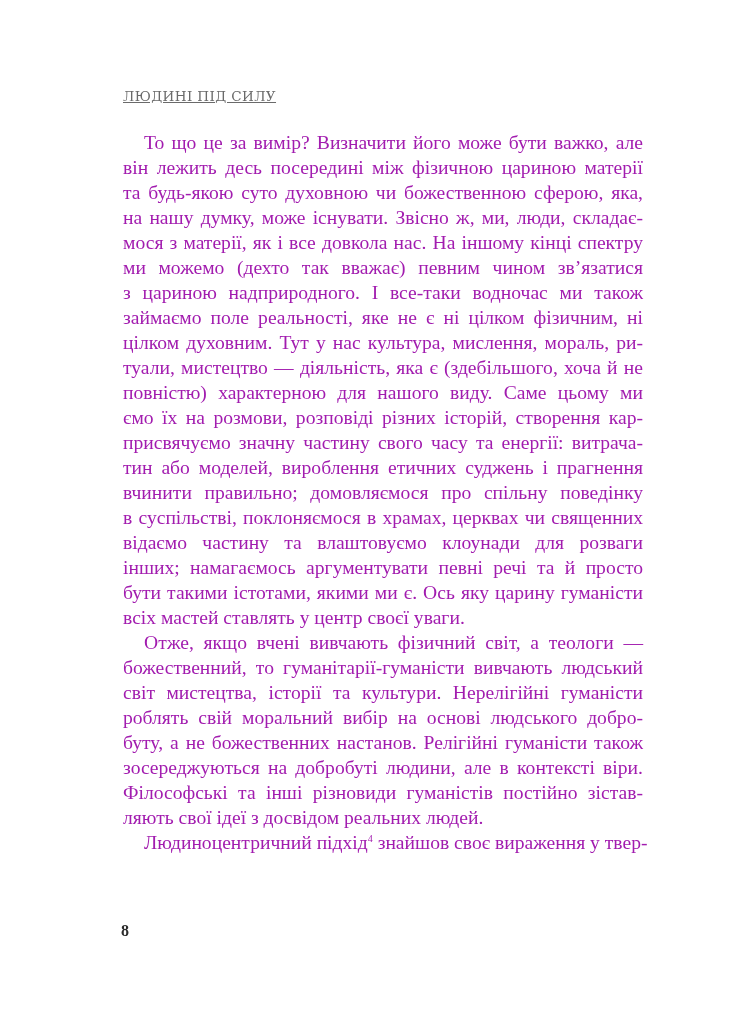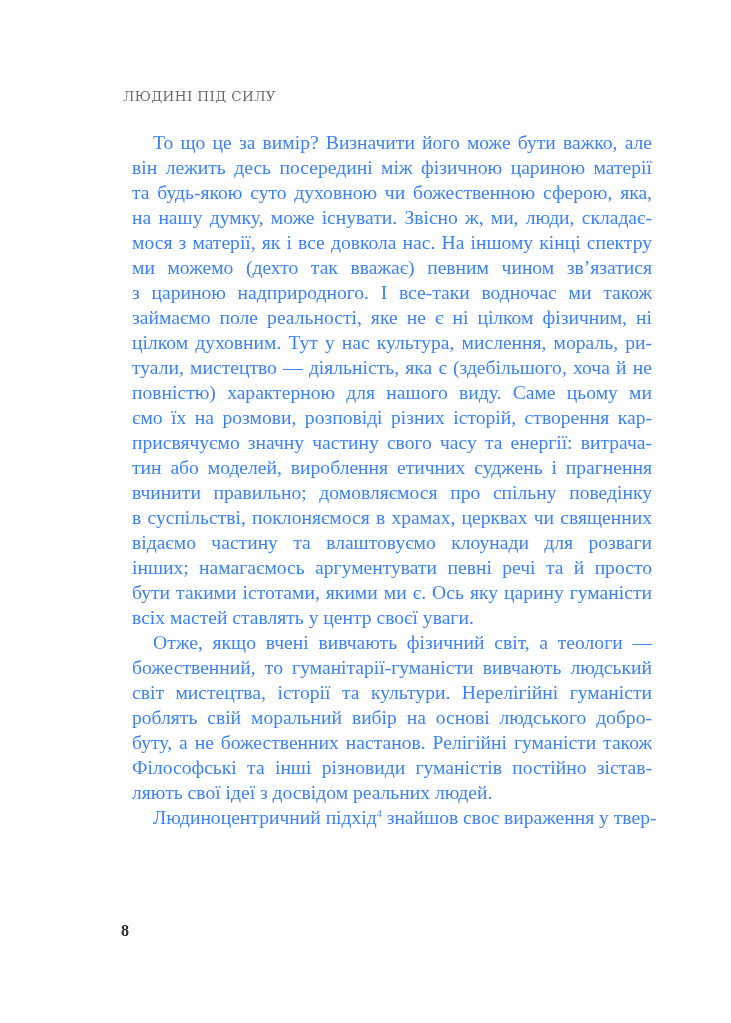--- a/index.html
+++ b/index.html
@@ -15,30 +15,31 @@
   }
   .running-head {
     position: absolute;
     left: 123px;
     top: 88px;
     font-family: "DejaVu Serif", "Liberation Serif", serif;
     font-size: 13.5px;
     letter-spacing: 0.4px;
     color: #6a6a6a;
     white-space: nowrap;
+    text-decoration: underline;
   }
   .body-text {
     position: absolute;
-    left: 132px;
+    left: 123px;
     top: 130px;
     width: 520px;
     font-family: "Liberation Serif", "DejaVu Serif", serif;
     font-size: 19.6px;
     line-height: 25px;
-    color: #3b82f6;
+    color: #a21caf;
   }
   .line {
     display: block;
     height: 25px;
     white-space: nowrap;
     text-align: justify;
     text-align-last: justify;
   }
   .line.indent {
     padding-left: 21px;
@@ -85,18 +86,19 @@
   <span class="line">в суспільстві, поклоняємося в храмах, церквах чи священних</span>
   <span class="line">відаємо частину та влаштовуємо клоунади для розваги</span>
   <span class="line">інших; намагаємось аргументувати певні речі та й просто</span>
   <span class="line">бути такими істотами, якими ми є. Ось яку царину гуманісти</span>
   <span class="line last">всіх мастей ставлять у центр своєї уваги.</span>
   <span class="line indent">Отже, якщо вчені вивчають фізичний світ, а теологи —</span>
   <span class="line">божественний, то гуманітарії-гуманісти вивчають людський</span>
   <span class="line">світ мистецтва, історії та культури. Нерелігійні гуманісти</span>
   <span class="line">роблять свій моральний вибір на основі людського добро-</span>
   <span class="line">буту, а не божественних настанов. Релігійні гуманісти також</span>
+  <span class="line">зосереджуються на добробуті людини, але в контексті віри.</span>
   <span class="line">Філософські та інші різновиди гуманістів постійно зістав-</span>
   <span class="line last">ляють свої ідеї з досвідом реальних людей.</span>
   <span class="line indent"><span>Людиноцентричний підхід</span><sup>4</sup><span> знайшов своє вираження у твер-</span></span>
 </div>
 
 <div class="page-number">8</div>
 
 </body></html>

